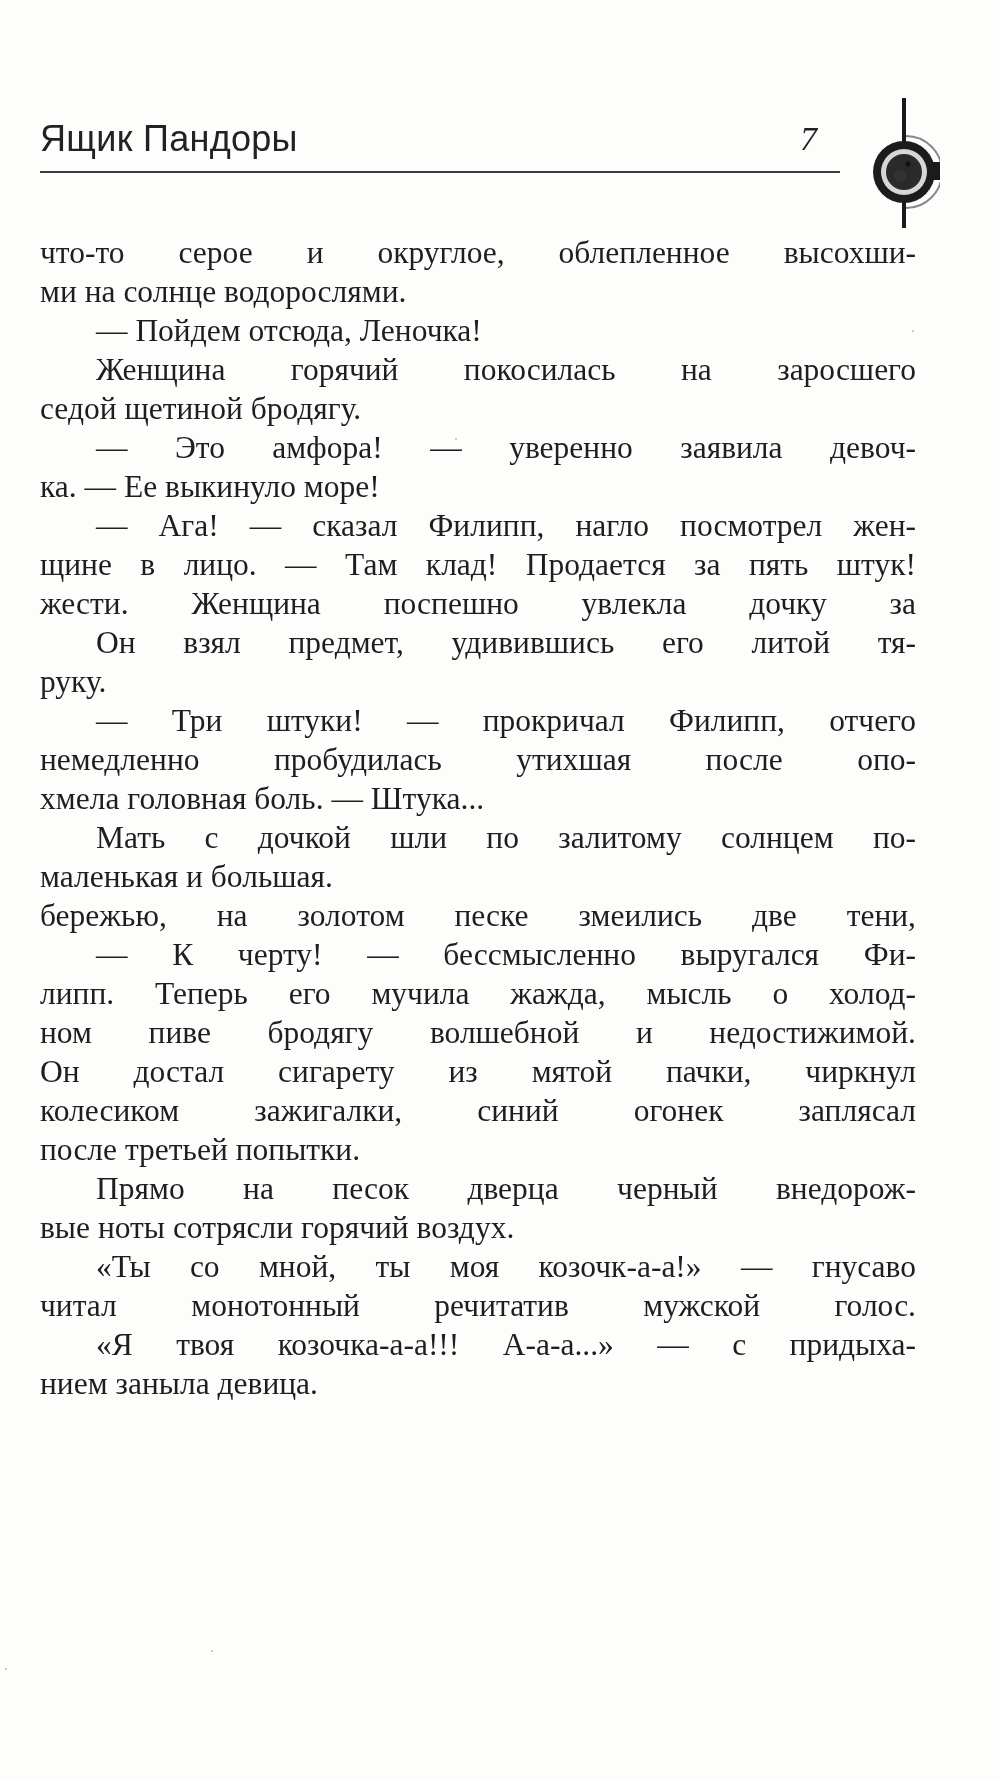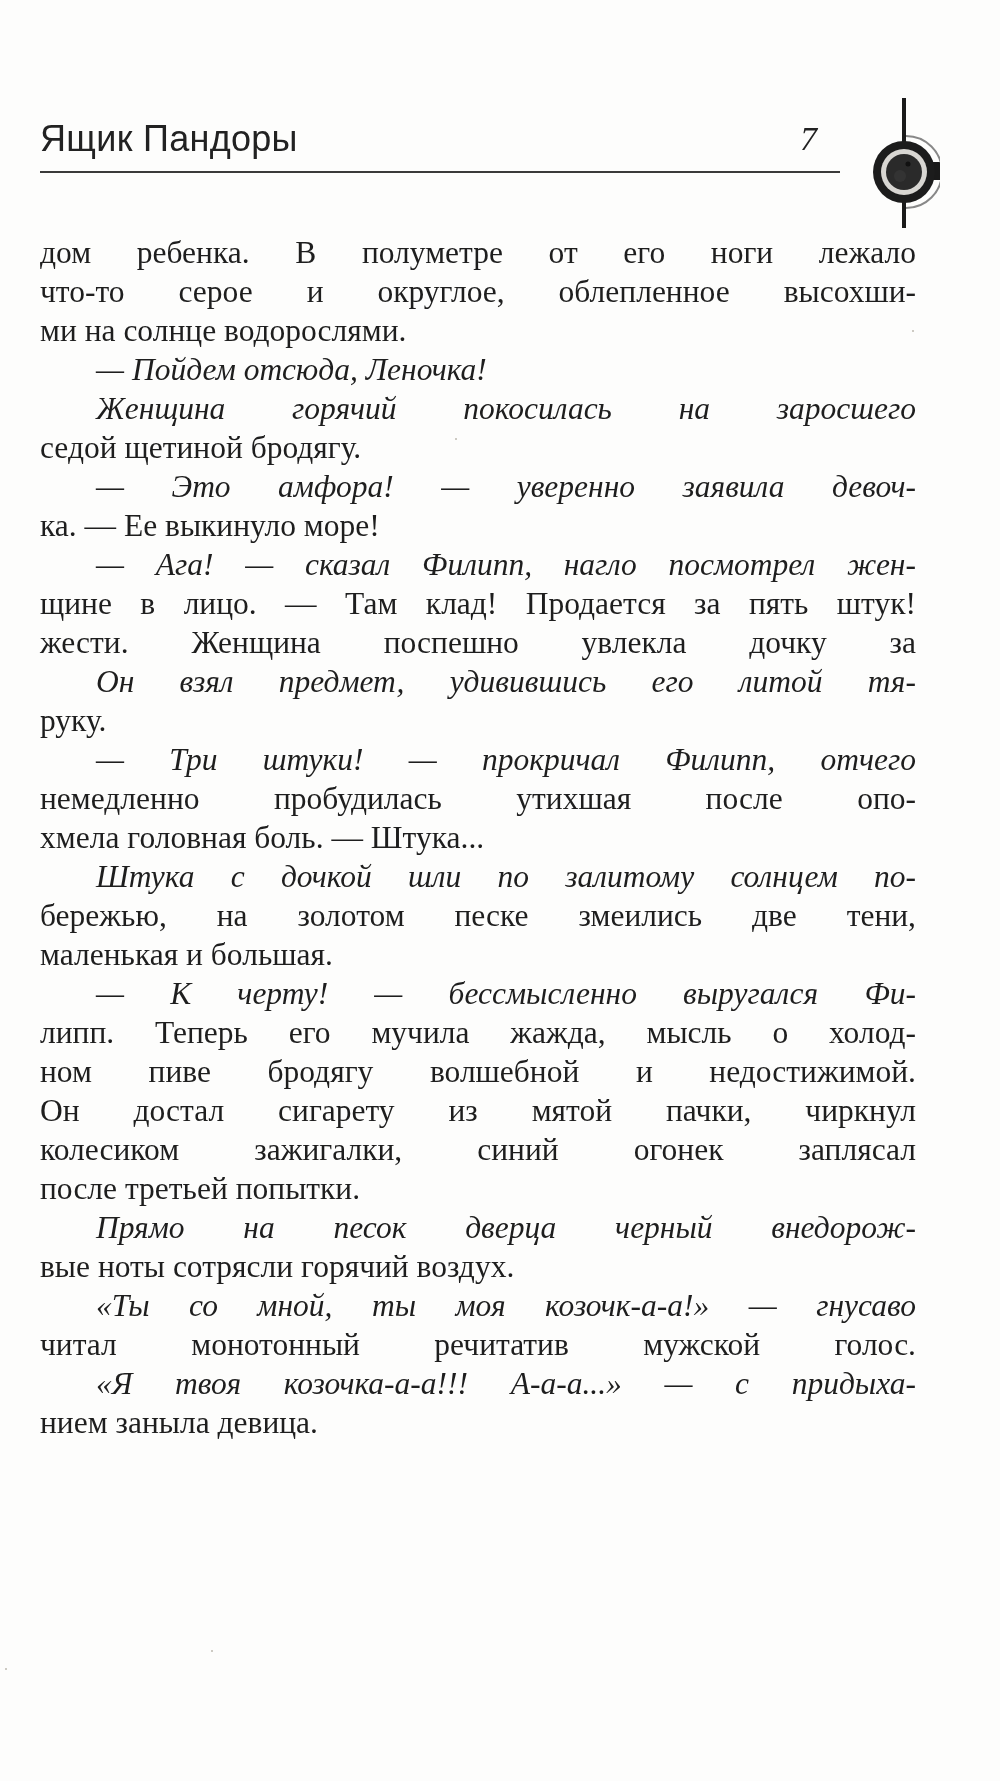--- a/index.html
+++ b/index.html
@@ -79,21 +79,20 @@
       text-align: justify;
       text-align-last: justify;
       white-space: nowrap;
       height: 39px;
     }
     .line.last {
       text-align-last: left;
     }
     .line.indent {
       padding-left: 56px;
-      font-style: italic;
     }
     
     .speck {
       position: absolute;
       width: 2px; height: 2px;
       background: #bdb8b0;
       border-radius: 50%;
     }
   </style>
 </head>
@@ -119,39 +118,38 @@
       <circle cx="74" cy="74" r="23" fill="#d8d6d2"></circle>
 
       <circle cx="74" cy="74" r="18" fill="#2a2a2a"></circle>
 
       <circle cx="78" cy="66" r="2.5" fill="#111"></circle>
       <circle cx="70" cy="78" r="6" fill="#3a3a3a" opacity="0.6"></circle>
     </svg>
   </div>
 
   <div class="body-text" id="body-text">
-      <span class="line">дом ребенка. В полуметре от его ноги лежало</span>
       <span class="line">что-то серое и округлое, облепленное высохши-</span>
       <span class="line last">ми на солнце водорослями.</span>
       <span class="line indent last">— Пойдем отсюда, Леночка!</span>
       <span class="line indent">Женщина горячий покосилась на заросшего</span>
       <span class="line last">седой щетиной бродягу.</span>
       <span class="line indent">— Это амфора! — уверенно заявила девоч-</span>
       <span class="line last">ка. — Ее выкинуло море!</span>
       <span class="line indent">— Ага! — сказал Филипп, нагло посмотрел жен-</span>
       <span class="line">щине в лицо. — Там клад! Продается за пять штук!</span>
       <span class="line">жести. Женщина поспешно увлекла дочку за</span>
       <span class="line indent">Он взял предмет, удивившись его литой тя-</span>
       <span class="line last">руку.</span>
       <span class="line indent">— Три штуки! — прокричал Филипп, отчего</span>
       <span class="line">немедленно пробудилась утихшая после опо-</span>
       <span class="line last">хмела головная боль. — Штука...</span>
-      <span class="line indent">Штука с дочкой шли по залитому солнцем по-</span>
+      <span class="line indent">Мать с дочкой шли по залитому солнцем по-</span>
+      <span class="line last">маленькая и большая.</span>
       <span class="line">бережью, на золотом песке змеились две тени,</span>
-      <span class="line last">маленькая и большая.</span>
       <span class="line indent">— К черту! — бессмысленно выругался Фи-</span>
       <span class="line">липп. Теперь его мучила жажда, мысль о холод-</span>
       <span class="line">ном пиве бродягу волшебной и недостижимой.</span>
       <span class="line">Он достал сигарету из мятой пачки, чиркнул</span>
       <span class="line">колесиком зажигалки, синий огонек заплясал</span>
       <span class="line last">после третьей попытки.</span>
       <span class="line indent">Прямо на песок дверца черный внедорож-</span>
       <span class="line last">вые ноты сотрясли горячий воздух.</span>
       <span class="line indent">«Ты со мной, ты моя козочк-а-а!» — гнусаво</span>
       <span class="line">читал монотонный речитатив мужской голос.</span>

